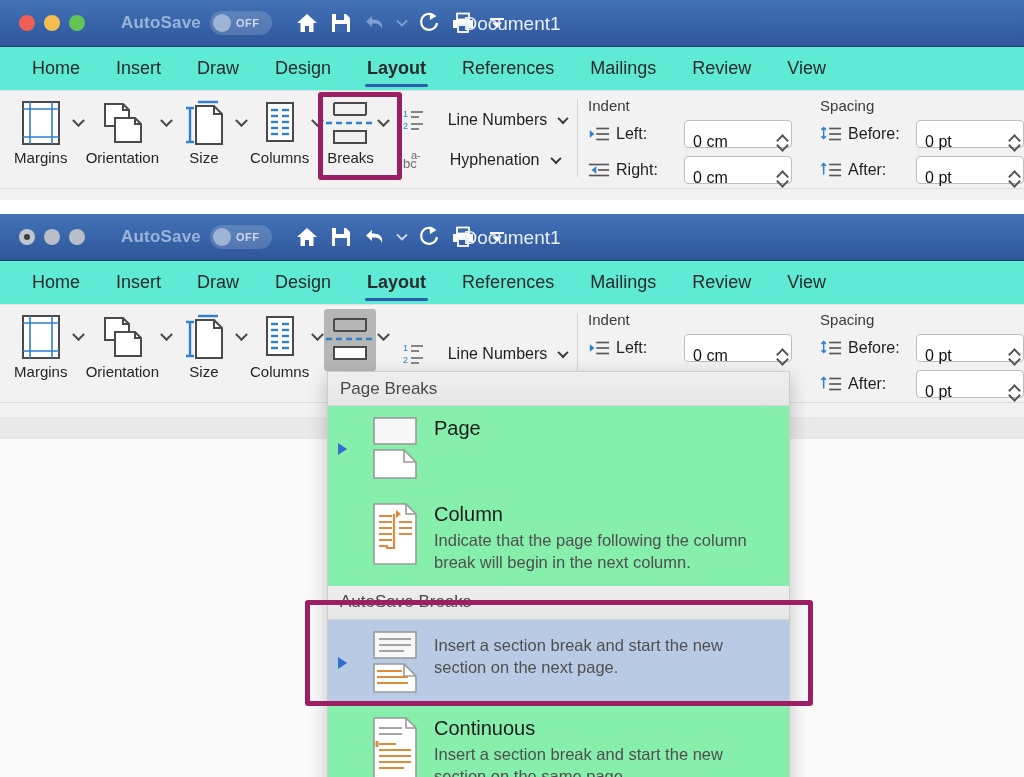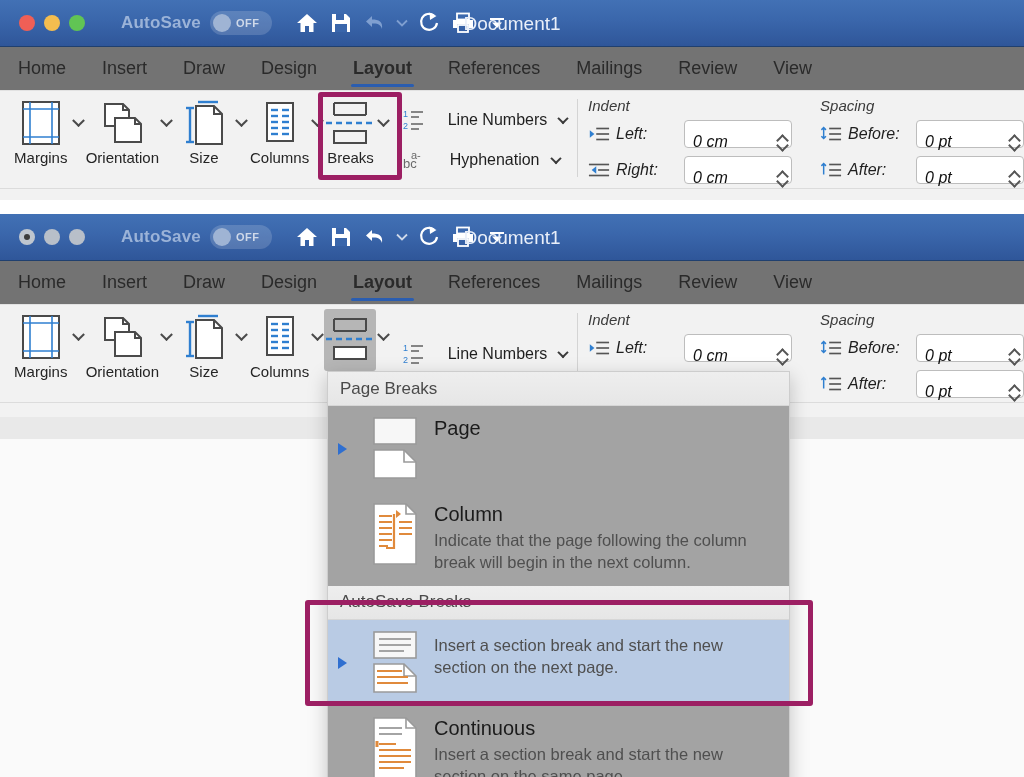--- a/index.html
+++ b/index.html
@@ -47,22 +47,22 @@
   .qat-btn svg { display:block; }
 
   .doc-title {
     position:absolute; left:0; right:0; top:0; height:47px;
     display:flex; align-items:center; justify-content:center;
     color:#e9eff9; font-size:19px; pointer-events:none;border-radius:22px;
   }
 
   
   .tabs {
-    height: 44px; background: #737373;
-    display:flex; align-items:center; gap: 0px;
+    height: 44px; background: #5eead4;
+    display:flex; align-items:center; padding-left: 14px; gap: 0px;
     border-bottom: 1px solid #e2e2e2;
   }
   .tab {
     position: relative; padding: 0 18px; height: 44px;
     display:flex; align-items:center; font-size: 18px; color: #2a2a2a;
   }
   .tab.active { font-weight: bold; }
   .tab.active::after {
     content:""; position:absolute; left: 16px; right: 16px; bottom: 4px;
     height: 3px; background: #2a5db0; border-radius: 2px;
@@ -90,21 +90,21 @@
 
   .rb-sep { width:1px; height: 78px; background: #d4d4d4; margin: 8px 10px 0 10px; }
 
   .rb-stack { display:flex; flex-direction:column; justify-content:center; height:94px; padding-top:4px;}
   .rb-row { display:flex; align-items:center; height: 40px; gap: 8px; padding-left: 4px; }
   .rb-row .txt { font-size: 16px; color: #1f1f1f; white-space:nowrap;padding-left:15px; }
   .rb-row .chevsm { width: 8px; height: 8px; border-right: 2px solid #3a3a3a; border-bottom: 2px solid #3a3a3a;
                     transform: rotate(45deg) translate(-1px,-1px); margin-left: 4px;}
 
   
-  .group { padding-top: 6px; font-style: italic; }
+  .group { padding-top: 6px; }
   .group-title { font-size: 15px; color: #3b3b3b; margin-bottom: 4px; }
   .field-row { display:flex; align-items:center; height: 32px; gap: 6px; margin-bottom: 4px; }
   .field-row .flabel { font-size: 16px; color: #1f1f1f; width: 62px; }
   .spinbox {
     width: 108px; height: 28px; background: #ffffff; border: 1px solid #bdbdbd;
     border-radius: 4px; display:flex; align-items:center; justify-content:space-between;
     padding: 16px 4px 0 8px;
   }
   .spinbox .val { font-size: 16px; color: #101010; }
   .steppers { display:flex; flex-direction:column; gap: 2px; align-items:center; }
@@ -133,21 +133,21 @@
   }
   .menu-header {
     height: 34px; display:flex; align-items:center; padding-left: 12px;
     font-size: 17px; color: #4a4a4a;
     background: linear-gradient(to bottom,#eeeeee,#e6e6e6);
     border-bottom: 1px solid #d6d6d6;
   }
   .menu-item {
     position: relative; display: flex; align-items: flex-start;
     padding: 10px 12px 12px 38px; min-height: 86px;
-    background: #a3a3a3;
+    background: #86efac;
   }
   .menu-item.selected { background: #b9cbe4; }
   .menu-item .marker {
     position:absolute; left: 10px; top: 50%; transform: translateY(-50%);
     width: 0; height: 0; border-left: 9px solid #2f6fd0;
     border-top: 6px solid transparent; border-bottom: 6px solid transparent;
   }
   .menu-item .mi-icon { width: 58px; flex: 0 0 58px; height: 64px; margin-right: 10px; }
   .mi-text { flex: 1; padding-top: 1px; }
   .mi-title { font-size: 20px; color: #1b1b1b; line-height: 1.15; }

